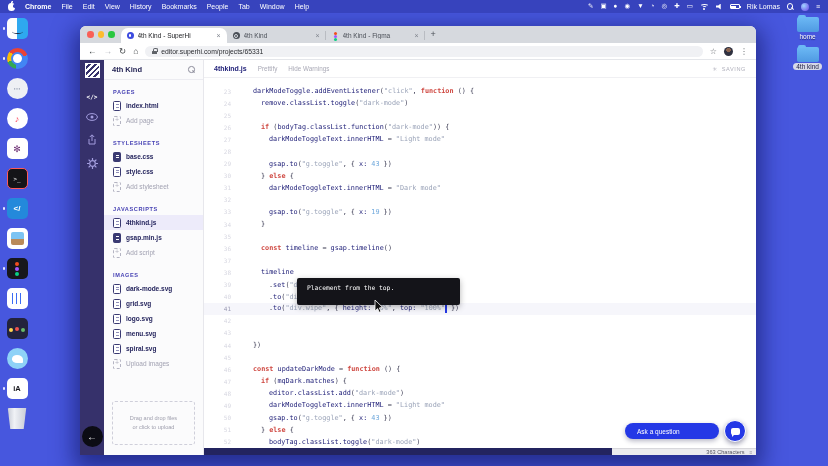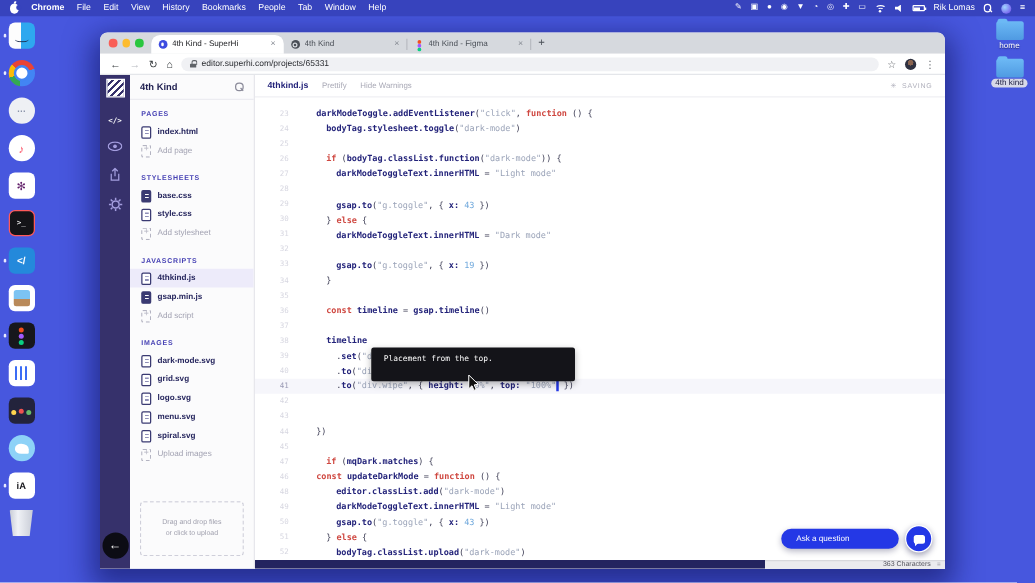--- a/index.html
+++ b/index.html
@@ -123,21 +123,21 @@
   .ed-head { height:18px; display:flex; align-items:center; gap:11px; padding:0 10px; border-bottom:1px solid #f0f0f3; flex:0 0 auto; }
   .ed-file { font-size:7px; font-weight:bold; color:#23237a; cursor:pointer; }
   .ed-act { font-size:6.3px; color:#a9a9b6; cursor:pointer; }
   .ed-save { margin-left:auto; font-size:5.6px; letter-spacing:0.6px; color:#b0b0bc; display:flex; gap:4px; align-items:center; }
   .code-wrap { flex:1; position:relative; overflow:hidden; font-family:"DejaVu Sans Mono",monospace; font-size:6.8px; padding-top:7px; }
   .cl { display:flex; height:12.1px; align-items:center; }
   .cl.active { background:#f6f6fb; }
   .cl .gut { width:36px; flex:0 0 auto; text-align:right; padding-right:9px; color:#d7d7e1; font-size:6px; }
   .cl.active .gut { color:#9a9ab4; }
   .cl .src { white-space:pre; }
-  .tk-v { color:#23237a; font-weight:bold; }
+  .tk-v { color:#23237a; font-weight:normal; }
   .tk-k { color:#cf4841; font-weight:bold; }
   .tk-s { color:#9aa3b8; }
   .tk-n { color:#6fa8dc; }
   .tk-p { color:#3a3a52; }
   .caret { display:inline-block; width:1.8px; height:9px; background:#2438e6; vertical-align:middle; animation:blink 1.1s steps(2) infinite; }
   @keyframes blink { 50% { opacity:0; } }
 
   .tooltip { position:absolute; left:93px; top:200px; width:163px; height:27px; background:#141419; border-radius:2px;
     color:#fff; font-family:"DejaVu Sans Mono",monospace; font-size:6.3px; padding:6px 0 0 10px; box-shadow:0 2px 6px rgba(0,0,0,.3); z-index:5; }
   .mcursor { position:absolute; left:170px; top:222px; z-index:6; }
@@ -402,21 +402,21 @@
           <svg width="10" height="13" viewBox="0 0 10 13">
               <path d="M1 0 L1 11 L3.6 8.6 L5.2 12.3 L7 11.5 L5.4 7.9 L8.6 7.4 Z" fill="#111" stroke="#fff" stroke-width="0.8"></path>
             </svg>
         </span>
       <div class="cl">
             <span class="gut">23</span>
             <span class="src" style="padding-left: 13px;"><span class="tk-v">darkModeToggle.addEventListener</span><span class="tk-p">(</span><span class="tk-s">"click"</span><span class="tk-p">, </span><span class="tk-k">function</span><span class="tk-p"> () {</span></span>
           </div>
           <div class="cl">
             <span class="gut">24</span>
-            <span class="src" style="padding-left: 21px;"><span class="tk-v">bodyTag.stylesheet.toggle</span><span class="tk-p">(</span><span class="tk-s">"dark-mode"</span><span class="tk-p">)</span></span>
+            <span class="src" style="padding-left: 21px;"><span class="tk-v">remove.classList.toggle</span><span class="tk-p">(</span><span class="tk-s">"dark-mode"</span><span class="tk-p">)</span></span>
           </div>
           <div class="cl">
             <span class="gut">25</span>
             <span class="src" style="padding-left: 13px;"></span>
           </div>
           <div class="cl">
             <span class="gut">26</span>
             <span class="src" style="padding-left: 21px;"><span class="tk-k">if</span><span class="tk-p"> (</span><span class="tk-v">bodyTag.classList.function</span><span class="tk-p">(</span><span class="tk-s">"dark-mode"</span><span class="tk-p">)) {</span></span>
           </div>
           <div class="cl">
@@ -489,46 +489,46 @@
           </div>
           <div class="cl">
             <span class="gut">44</span>
             <span class="src" style="padding-left: 13px;"><span class="tk-p">})</span></span>
           </div>
           <div class="cl">
             <span class="gut">45</span>
             <span class="src" style="padding-left: 13px;"></span>
           </div>
           <div class="cl">
+            <span class="gut">46</span>
+            <span class="src" style="padding-left: 13px;"><span class="tk-k">const</span><span class="tk-p"> </span><span class="tk-v">updateDarkMode</span><span class="tk-p"> = </span><span class="tk-k">function</span><span class="tk-p"> () {</span></span>
+          </div>
+          <div class="cl">
             <span class="gut">47</span>
             <span class="src" style="padding-left: 21px;"><span class="tk-k">if</span><span class="tk-p"> (</span><span class="tk-v">mqDark.matches</span><span class="tk-p">) {</span></span>
           </div>
           <div class="cl">
-            <span class="gut">46</span>
-            <span class="src" style="padding-left: 13px;"><span class="tk-k">const</span><span class="tk-p"> </span><span class="tk-v">updateDarkMode</span><span class="tk-p"> = </span><span class="tk-k">function</span><span class="tk-p"> () {</span></span>
-          </div>
-          <div class="cl">
             <span class="gut">48</span>
             <span class="src" style="padding-left: 29px;"><span class="tk-v">editor.classList.add</span><span class="tk-p">(</span><span class="tk-s">"dark-mode"</span><span class="tk-p">)</span></span>
           </div>
           <div class="cl">
             <span class="gut">49</span>
             <span class="src" style="padding-left: 29px;"><span class="tk-v">darkModeToggleText.innerHTML</span><span class="tk-p"> = </span><span class="tk-s">"Light mode"</span></span>
           </div>
           <div class="cl">
             <span class="gut">50</span>
             <span class="src" style="padding-left: 29px;"><span class="tk-v">gsap.to</span><span class="tk-p">(</span><span class="tk-s">"g.toggle"</span><span class="tk-p">, { </span><span class="tk-v">x:</span><span class="tk-p"> </span><span class="tk-n">43</span><span class="tk-p"> })</span></span>
           </div>
           <div class="cl">
             <span class="gut">51</span>
             <span class="src" style="padding-left: 21px;"><span class="tk-p">} </span><span class="tk-k">else</span><span class="tk-p"> {</span></span>
           </div>
           <div class="cl">
             <span class="gut">52</span>
-            <span class="src" style="padding-left: 29px;"><span class="tk-v">bodyTag.classList.upload</span><span class="tk-p">(</span><span class="tk-s">"dark-mode"</span><span class="tk-p">)</span></span>
+            <span class="src" style="padding-left: 29px;"><span class="tk-v">bodyTag.classList.toggle</span><span class="tk-p">(</span><span class="tk-s">"dark-mode"</span><span class="tk-p">)</span></span>
           </div>
         </div>
 
       <div class="footer">
         <div class="f-left"></div>
         <div class="f-right">
           <span>363 Characters</span>
           <span class="grip">≡</span>
         </div>
       </div>

